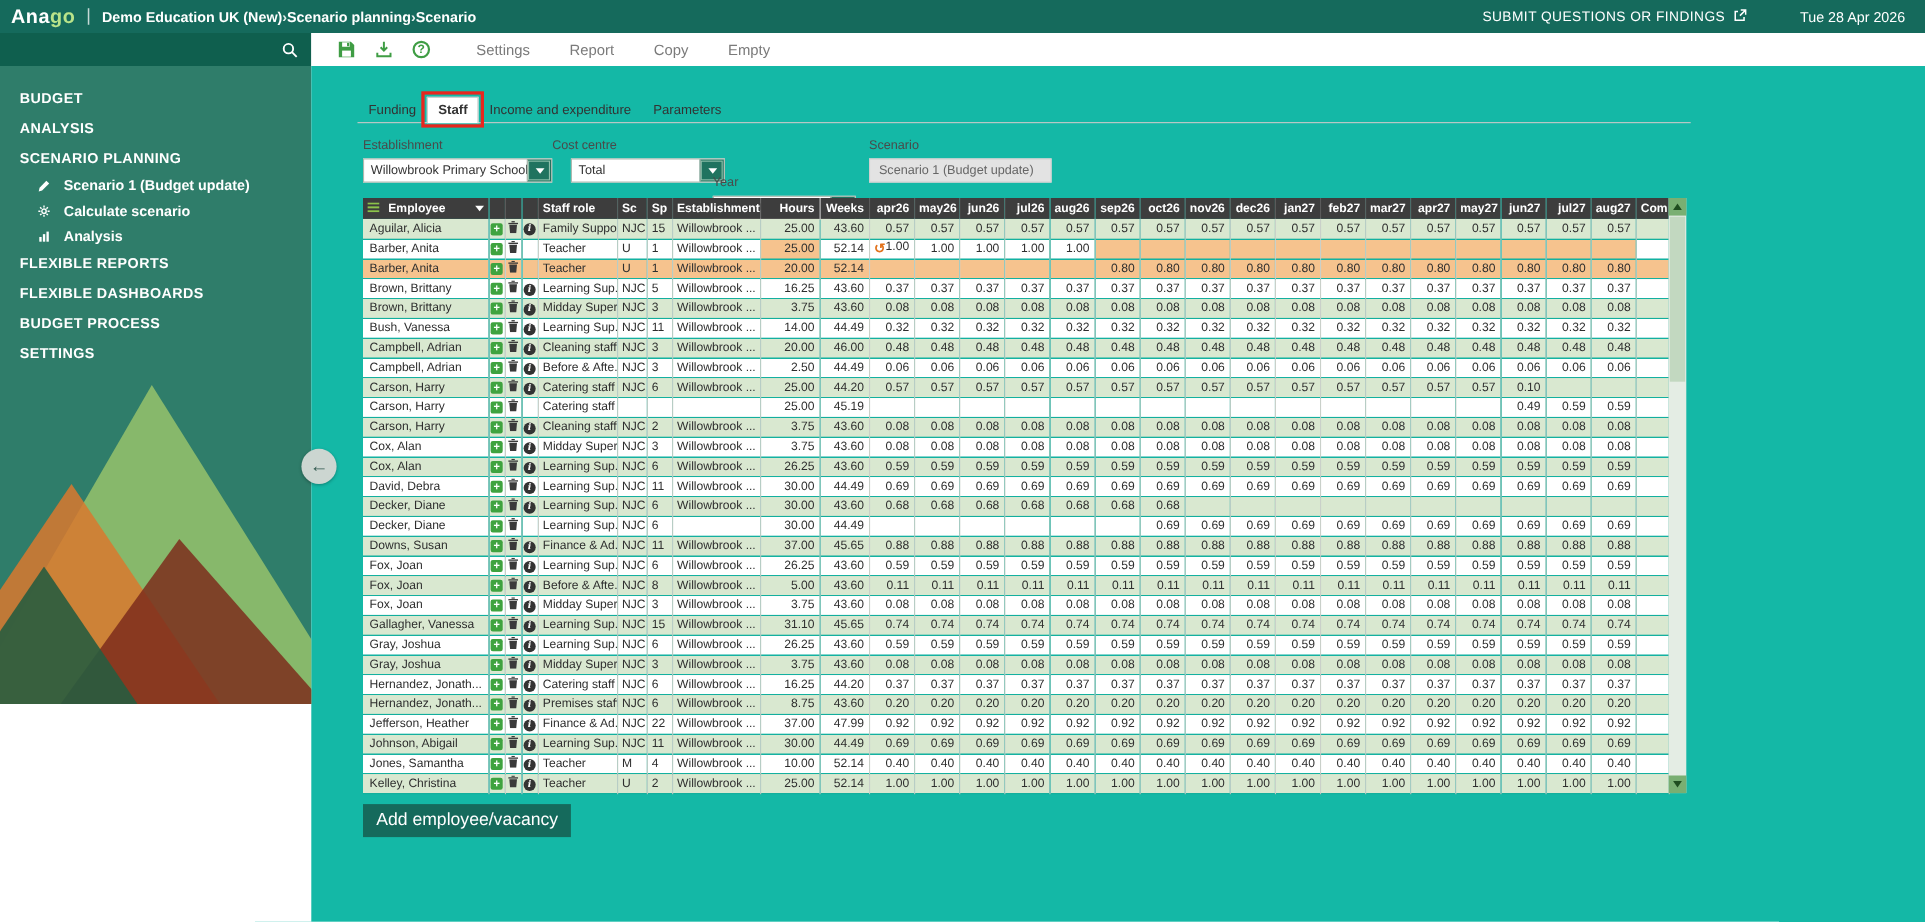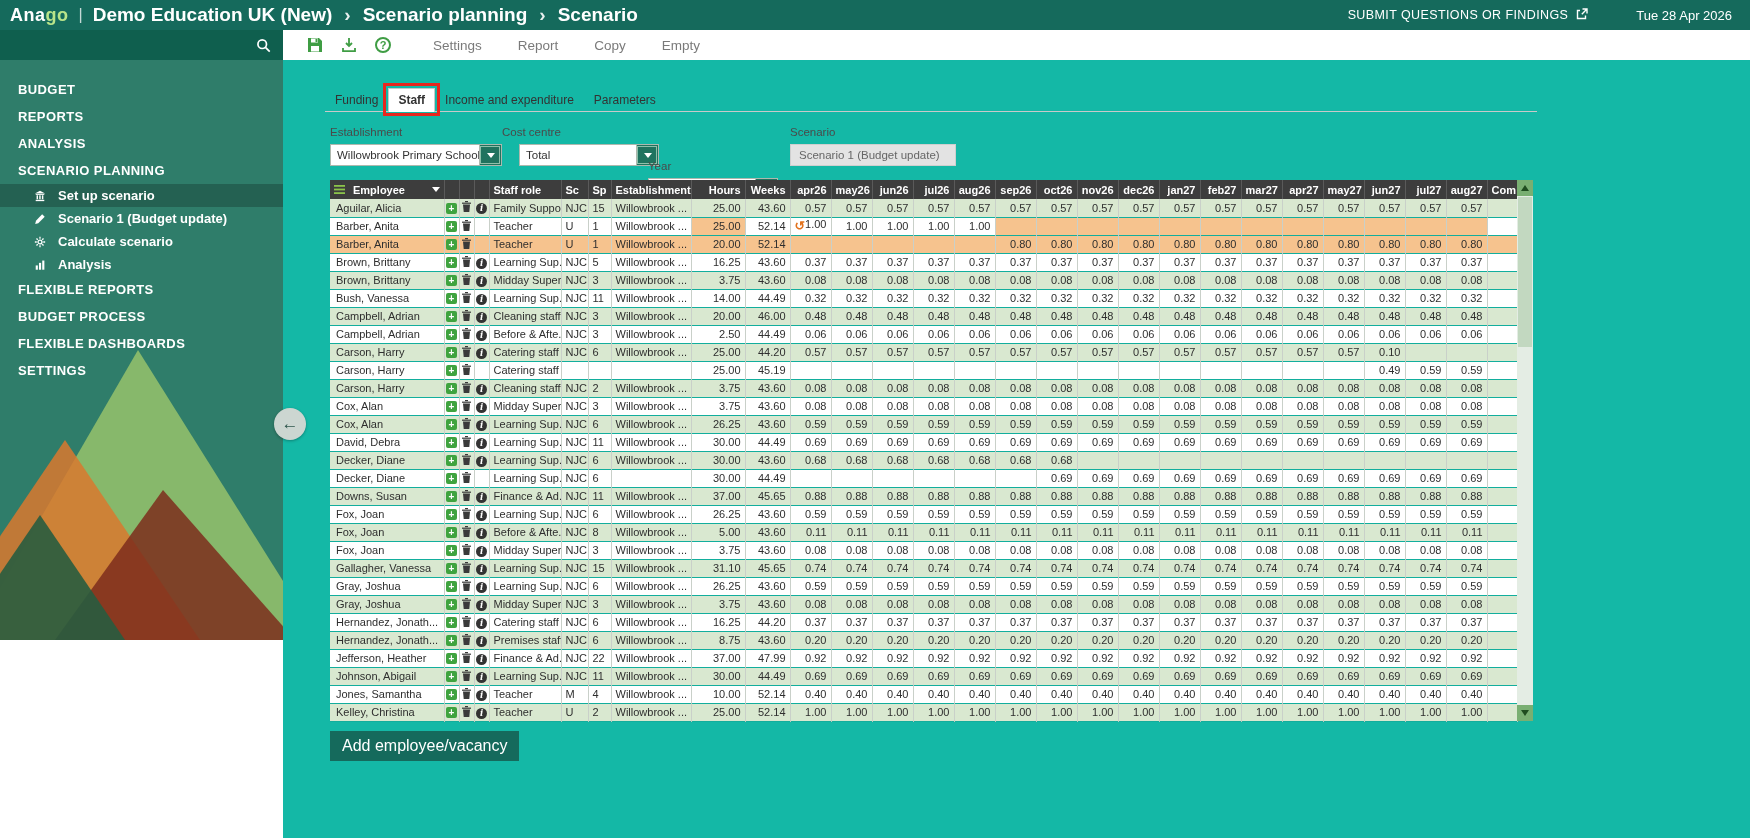--- a/index.html
+++ b/index.html
@@ -6,21 +6,21 @@
   html,body { margin:0; padding:0; }
   body {
     width:1750px; height:838px; position:relative; overflow:hidden;
     font-family:"Liberation Sans", sans-serif; background:#fff;
   }
   
   .topbar{position:absolute;top:0;left:0;width:1750px;height:30px;background:#156a5c;display:flex;align-items:center;color:#fff;}
   .logo{font-size:18px;font-weight:bold;margin-left:10px;letter-spacing:.5px;}
   .logo .l2{color:#b9e48a;}
   .logo-sep{margin:0 10px;opacity:.75;font-size:16px;}
-  .crumbs{display:flex;align-items:center;gap:12px;font-weight:bold;font-size:19px;}
+  .crumbs{display:flex;align-items:center;gap:0;font-weight:bold;font-size:13px;}
   .crumb{cursor:pointer;}
   .crumb-sep{opacity:.9;}
   .top-right{margin-left:auto;display:flex;align-items:center;gap:48px;margin-right:18px;}
   .submit-link{display:flex;align-items:center;gap:8px;font-size:12.5px;letter-spacing:.4px;cursor:pointer;color:#fff;text-decoration:none;}
   .dateTxt{font-size:13px;}
   
   .searchstrip{position:absolute;top:30px;left:0;width:283px;height:30px;background:#0f5f4e;display:flex;align-items:center;justify-content:flex-end;padding-right:12px;}
   .toolbar{position:absolute;top:30px;left:283px;width:1467px;height:30px;background:#fff;display:flex;align-items:center;gap:18px;padding-left:24px;}
   .tool{display:inline-flex;align-items:center;cursor:pointer;}
   .help{width:16px;height:16px;border:2px solid #3f9d44;border-radius:50%;color:#3f9d44;font-weight:bold;font-size:11px;line-height:12px;text-align:center;display:inline-block;}
@@ -142,36 +142,22 @@
       <span class="tmenu">Settings</span>
       <span class="tmenu">Report</span>
       <span class="tmenu">Copy</span>
       <span class="tmenu">Empty</span>
     </nav>
 </div>
 
 <aside class="sidebar">
   <nav id="sidenav">
       <div class="snav sect"><span>BUDGET</span></div>
-      <div class="snav sect"><span>REPORTS</span></div>
       <div class="snav sect"><span>ANALYSIS</span></div>
       <div class="snav sect"><span>SCENARIO PLANNING</span></div>
-      <div class="snav sub active-dark">
-        <span class="sicon">
-          <svg viewBox="0 0 14 14" width="12" height="12" fill="#fff">
-            <path d="M7 1l6 3.2H1z"></path>
-            <rect x="2" y="4.8" width="10" height="1"></rect>
-            <rect x="3" y="6.2" width="1.7" height="4.6"></rect>
-            <rect x="6.1" y="6.2" width="1.7" height="4.6"></rect>
-            <rect x="9.2" y="6.2" width="1.7" height="4.6"></rect>
-            <rect x="2" y="11.4" width="10" height="1.6"></rect>
-          </svg>
-        </span>
-        <span>Set up scenario</span>
-      </div>
       <div class="snav sub">
         <span class="sicon">
           <svg viewBox="0 0 14 14" width="12" height="12">
             <path d="M9.5 1.5l3 3L5 12l-3.6.9L2.3 9z" fill="#fff"></path>
           </svg>
         </span>
         <span>Scenario 1 (Budget update)</span>
       </div>
       <div class="snav sub">
         <span class="sicon">
@@ -188,22 +174,22 @@
         <span class="sicon">
           <svg viewBox="0 0 14 14" width="12" height="12" fill="#fff">
             <rect x="2" y="7.5" width="2.5" height="5"></rect>
             <rect x="5.8" y="4.5" width="2.5" height="8"></rect>
             <rect x="9.6" y="1.8" width="2.5" height="10.7"></rect>
           </svg>
         </span>
         <span>Analysis</span>
       </div>
       <div class="snav sect"><span>FLEXIBLE REPORTS</span></div>
+      <div class="snav sect"><span>FLEXIBLE DASHBOARDS</span></div>
       <div class="snav sect"><span>BUDGET PROCESS</span></div>
-      <div class="snav sect"><span>FLEXIBLE DASHBOARDS</span></div>
       <div class="snav sect"><span>SETTINGS</span></div>
     </nav>
   <div class="art">
     <div class="tri t1"></div>
     <div class="tri t2"></div>
     <div class="tri t3"></div>
     <div class="tri t4"></div>
   </div>
 </aside>
 <button class="collapse">←</button>

